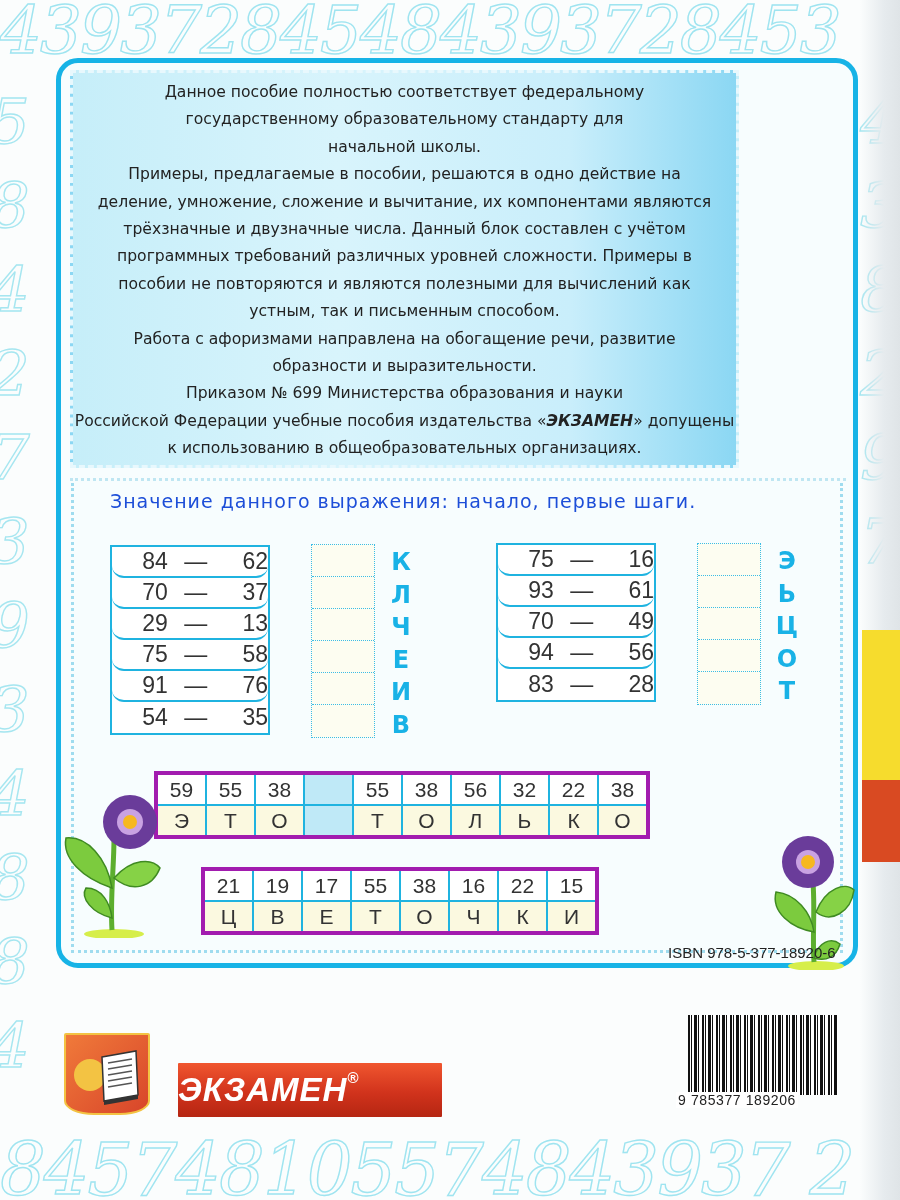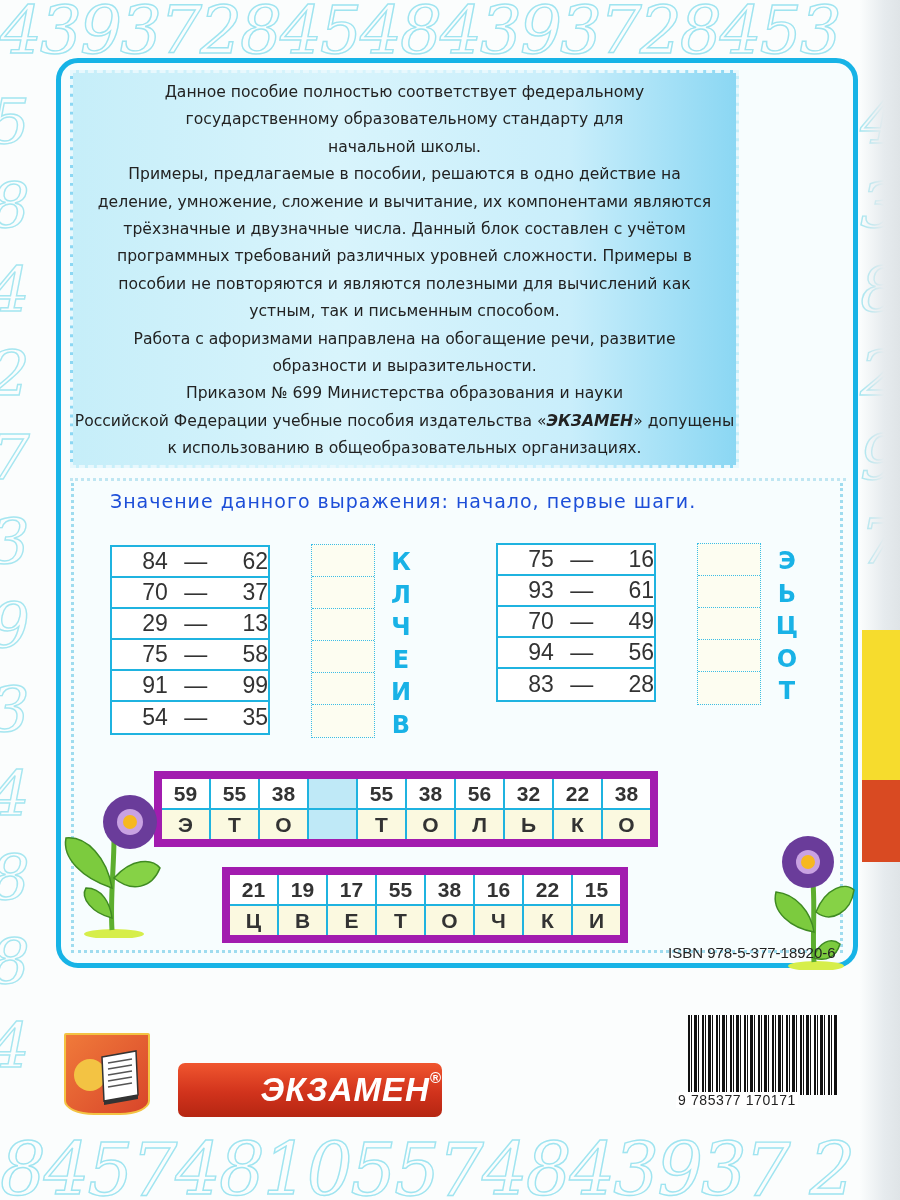--- a/index.html
+++ b/index.html
@@ -49,34 +49,34 @@
   .info .brand { font-style:italic; font-weight:bold; }
 
   .section-dots { position:absolute; left:70px; top:478px; width:776px; border-top:3px dotted #bfe6f2; }
   .heading {
     position:absolute; left:110px; top:490px; font-size:19px; color:#1d4ed8; letter-spacing:1px;
   }
 
   .ex-table { position:absolute; border:2px solid #1fb3e0; background:#fff; }
   .ex-row {
     height:31px; border-bottom:2px solid #1fb3e0; box-sizing:border-box;
-    display:flex; align-items:center; font-size:23px; color:#333; font-family:"Liberation Sans", sans-serif;
+    display:flex; align-items:center; font-size:23px; color:#333; font-family:"Liberation Sans", sans-serif;border-radius:12px;
   }
   .ex-row:last-child { border-bottom:none; }
   .ex-row .a { width:58px; text-align:right; }
   .ex-row .op { width:58px; text-align:center; }
   .ex-row .b { width:46px; text-align:right; }
 
   .ans-col { position:absolute; border:1px dotted #3cbde6; background:#fdfdf1; }
   .ans-cell { height:32px; border-bottom:1px dotted #3cbde6; box-sizing:border-box; }
   .ans-cell:last-child { border-bottom:none; }
   .letter-col { position:absolute; color:#19b2e6; font-weight:bold; font-size:24px; text-align:center; width:30px; }
   .letter-col div { height:32.5px; line-height:32.5px; }
 
-  .code-table { position:absolute; border:8px solid #a21caf; border-collapse:collapse; font-family:"Liberation Sans", sans-serif;font-weight:bold; }
+  .code-table { position:absolute; border:4px solid #a21caf; border-collapse:collapse; font-family:"Liberation Sans", sans-serif; }
   .code-table td {
     border:2px solid #1fb3e0; width:47px; text-align:center; color:#333; padding:0; font-size:21px;
   }
   .code-table tr.nums td { height:29px; background:#fff; }
   .code-table tr.lets td { height:29px; background:#fbf9e0; }
   .code-table td.gap { background:#bfe9f7 !important; }
 
   .flower { position:absolute; }
 
   .isbn { position:absolute; left:668px; top:944px; font-family:"Liberation Sans", sans-serif; font-size:15px; color:#222; }
@@ -90,22 +90,22 @@
   }
 
   .emblem {
     position:absolute; left:64px; top:1033px; width:82px; height:78px;
     background:linear-gradient(135deg,#f07a3a,#d8452a); border:2px solid #f3c343;
     border-radius:2px 2px 30px 30px / 2px 2px 14px 14px;
   }
   .logo {
     position:absolute; left:178px; top:1063px; width:264px; height:54px;
     background:linear-gradient(180deg,#f0562f 0%,#d1331c 55%,#b52612 100%);
-    border-radius:7px; color:#fff; font-family:"Liberation Sans", sans-serif;
-    font-weight:bold; font-style:italic; font-size:33px; text-align:right; line-height:54px; letter-spacing:1px;
+    border-radius:1px; color:#fff; font-family:"Liberation Sans", sans-serif;
+    font-weight:bold; font-style:italic; font-size:33px; text-align:left; line-height:54px; letter-spacing:1px;
   }
   .logo sup { font-size:15px; font-style:normal; vertical-align:top; line-height:30px; }
 </style>
 </head>
 <body>
 
 <div class="bg-numbers" style="top:-8px;font-size:66px;">439372845484393728453</div>
 <div class="bg-numbers" style="top:1128px;font-size:72px;">845748105574843937 2</div>
 <div class="bg-left" style="left:-20px;top:80px;height:1020px;">5<br>8<br>4<br>2<br>7<br>3<br>9<br>3<br>4<br>8<br>8<br>4</div>
 <div class="bg-right" style="left:850px;top:80px;height:540px;">4<br>3<br>8<br>2<br>9<br>7</div>
@@ -150,21 +150,21 @@
       <span class="b">13</span>
     </div>
   <div class="ex-row">
       <span class="a">75</span>
       <span class="op">—</span>
       <span class="b">58</span>
     </div>
   <div class="ex-row">
       <span class="a">91</span>
       <span class="op">—</span>
-      <span class="b">99</span>
+      <span class="b">76</span>
     </div>
   <div class="ex-row">
       <span class="a">54</span>
       <span class="op">—</span>
       <span class="b">35</span>
     </div>
 </div>
 <div class="ans-col" style="left:311px;top:544px;width:62px;">
   <div class="ans-cell"></div>
   <div class="ans-cell"></div>
@@ -246,21 +246,21 @@
     <td>Т</td>
     <td>О</td>
     <td>Л</td>
     <td>Ь</td>
     <td>К</td>
     <td>О</td>
   </tr>
 </tbody>
   </table>
 
-<table class="code-table" style="left:222px;top:867px;">
+<table class="code-table" style="left:201px;top:867px;">
   <tbody>
       <tr class="nums">
     <td>21</td>
     <td>19</td>
     <td>17</td>
     <td>55</td>
     <td>38</td>
     <td>16</td>
     <td>22</td>
     <td>15</td>
@@ -294,21 +294,21 @@
   <path d="M58 100 C35 96 15 80 20 60 C40 62 55 80 58 100 Z" fill="#7ccb3e" stroke="#3f8a22" stroke-width="1.5"></path>
   <path d="M60 80 C70 55 90 50 98 58 C95 80 75 92 60 80 Z" fill="#86d246" stroke="#3f8a22" stroke-width="1.5"></path>
   <path d="M58 126 C62 110 75 105 84 112 C80 125 70 130 58 126 Z" fill="#7ccb3e" stroke="#3f8a22" stroke-width="1.5"></path>
   <circle cx="52" cy="30" r="26" fill="#6a3c9a"></circle>
   <circle cx="52" cy="30" r="12" fill="#c9a2e2"></circle>
   <circle cx="52" cy="30" r="7" fill="#f6b820"></circle>
 </svg>
 
 <div class="isbn">ISBN  978-5-377-18920-6</div>
 <div class="barcode"></div>
-<div class="barcode-digits">9 785377 170171</div>
+<div class="barcode-digits">9 785377 189206</div>
 
 <div class="emblem">
   <svg width="82" height="78" viewBox="0 0 82 78">
     <circle cx="24" cy="40" r="16" fill="#f3c343"></circle>
     <path d="M36 22 L70 16 L72 60 L38 66 Z" fill="#fff" stroke="#333" stroke-width="1.5"></path>
     <path d="M42 28 L66 24 M42 34 L66 30 M42 40 L66 36 M42 46 L66 42 M42 52 L66 48" stroke="#555" stroke-width="1.5"></path>
     <path d="M38 66 L72 60 L72 64 L38 70 Z" fill="#333"></path>
   </svg>
 </div>
 <div class="logo"><span>ЭКЗАМЕН</span><sup>®</sup></div>

